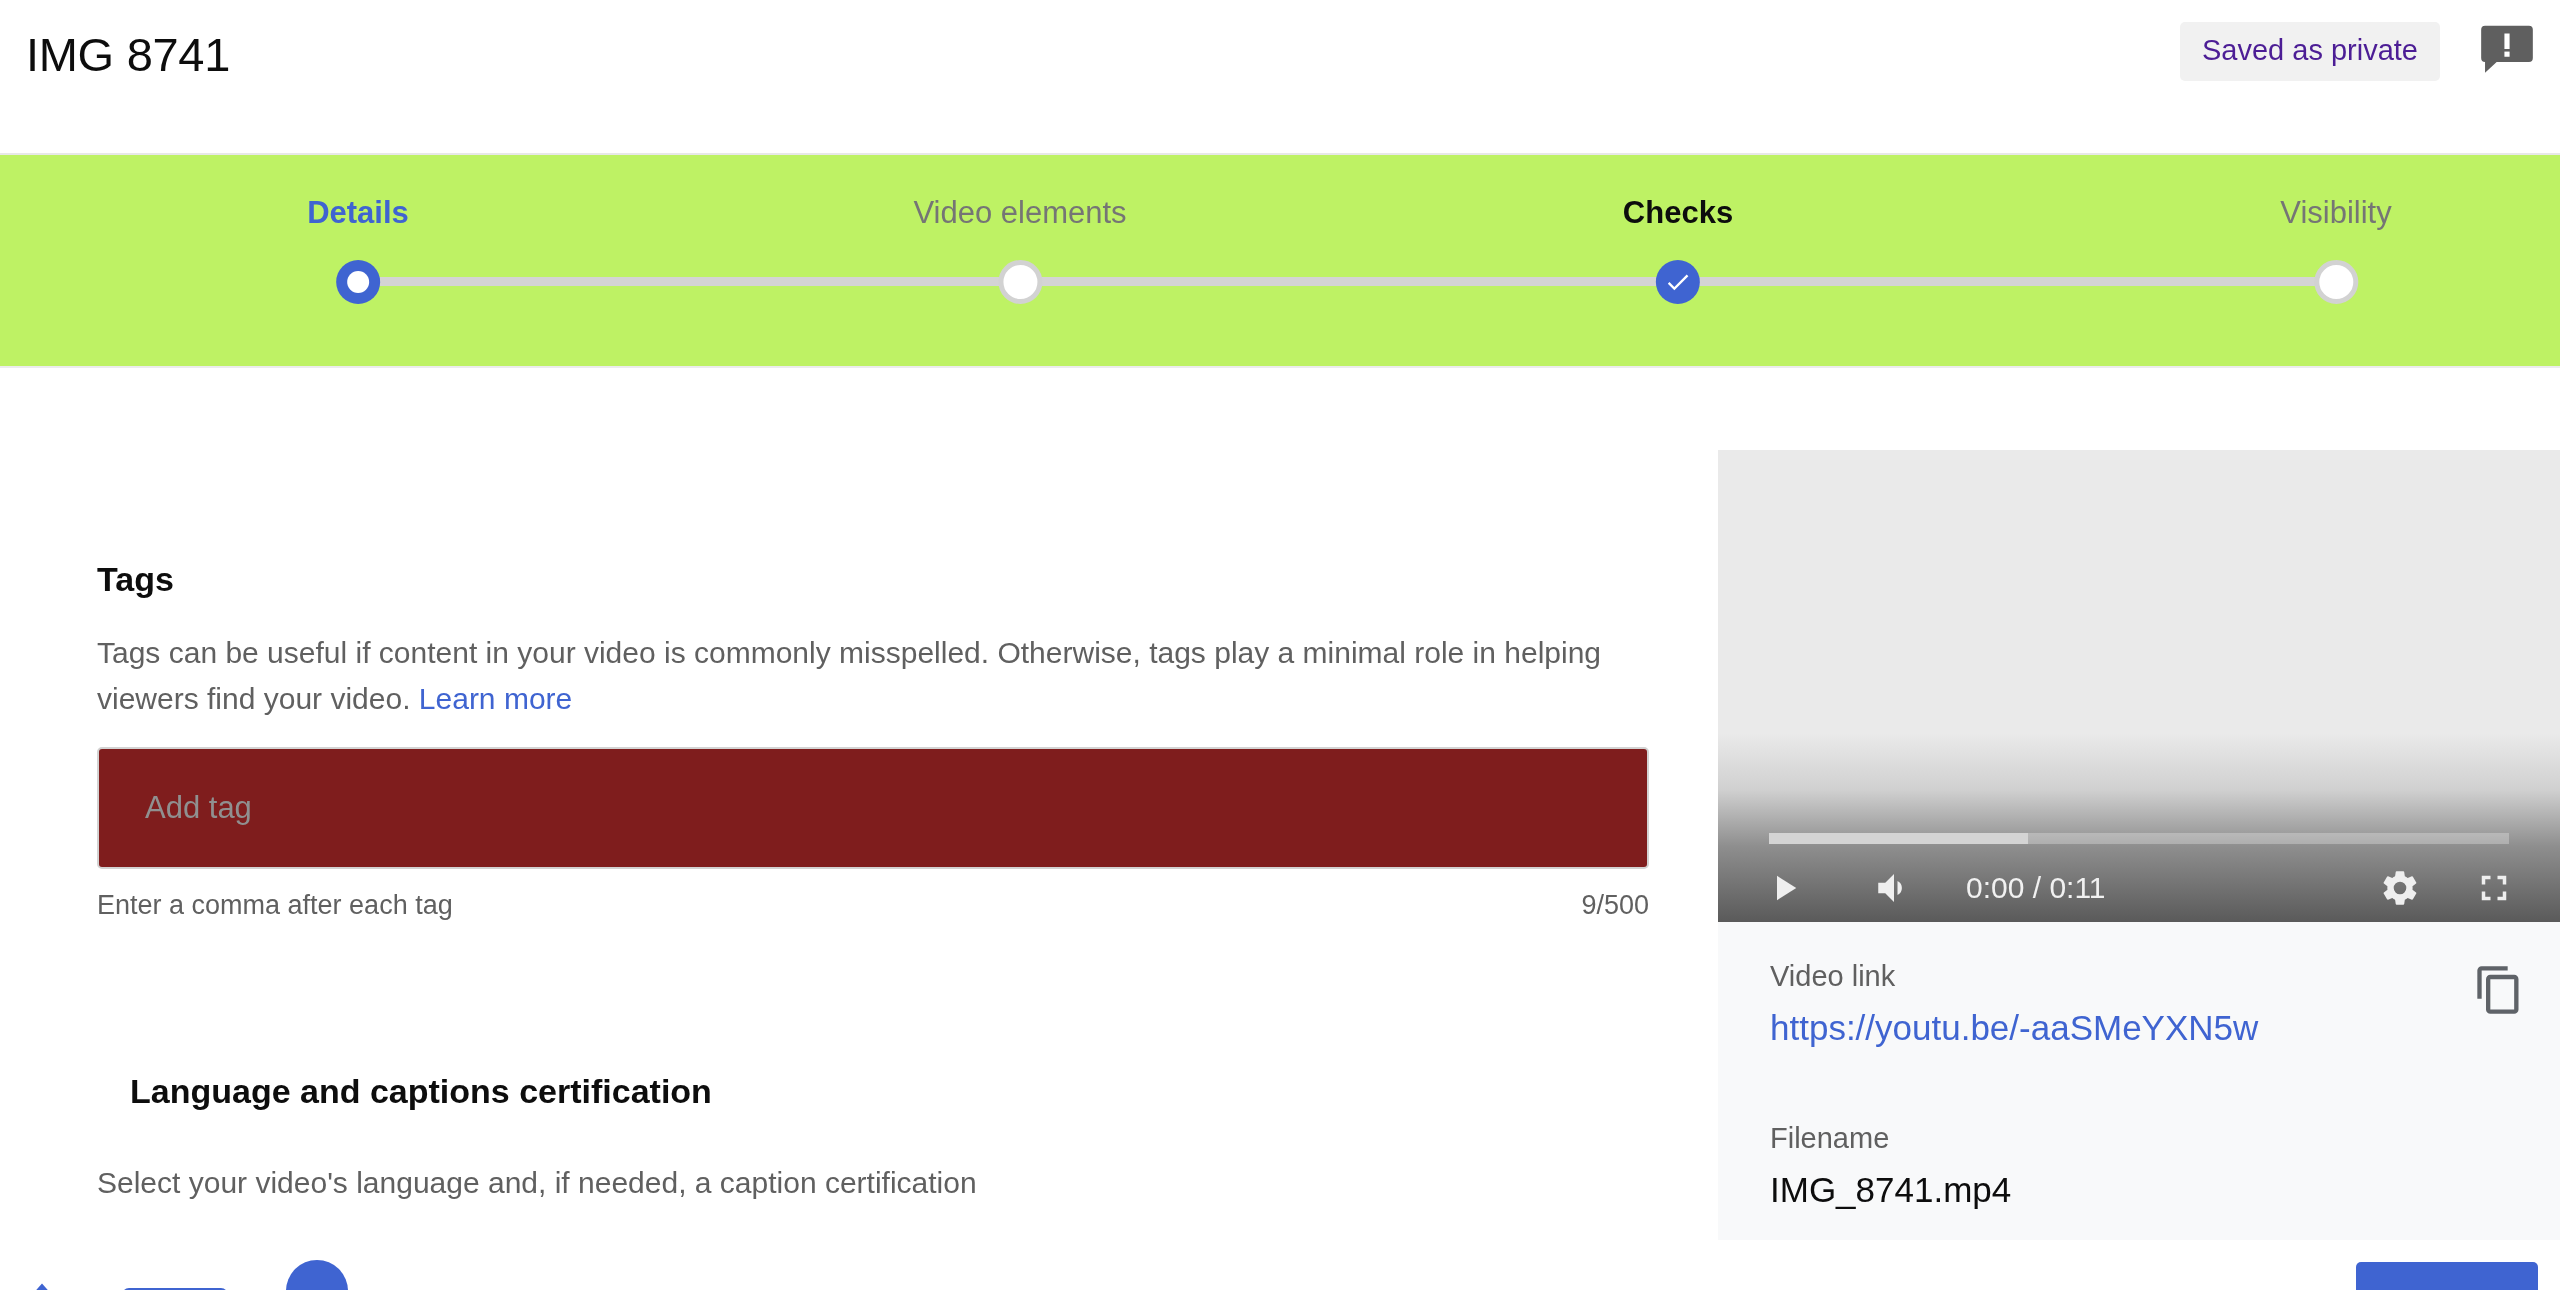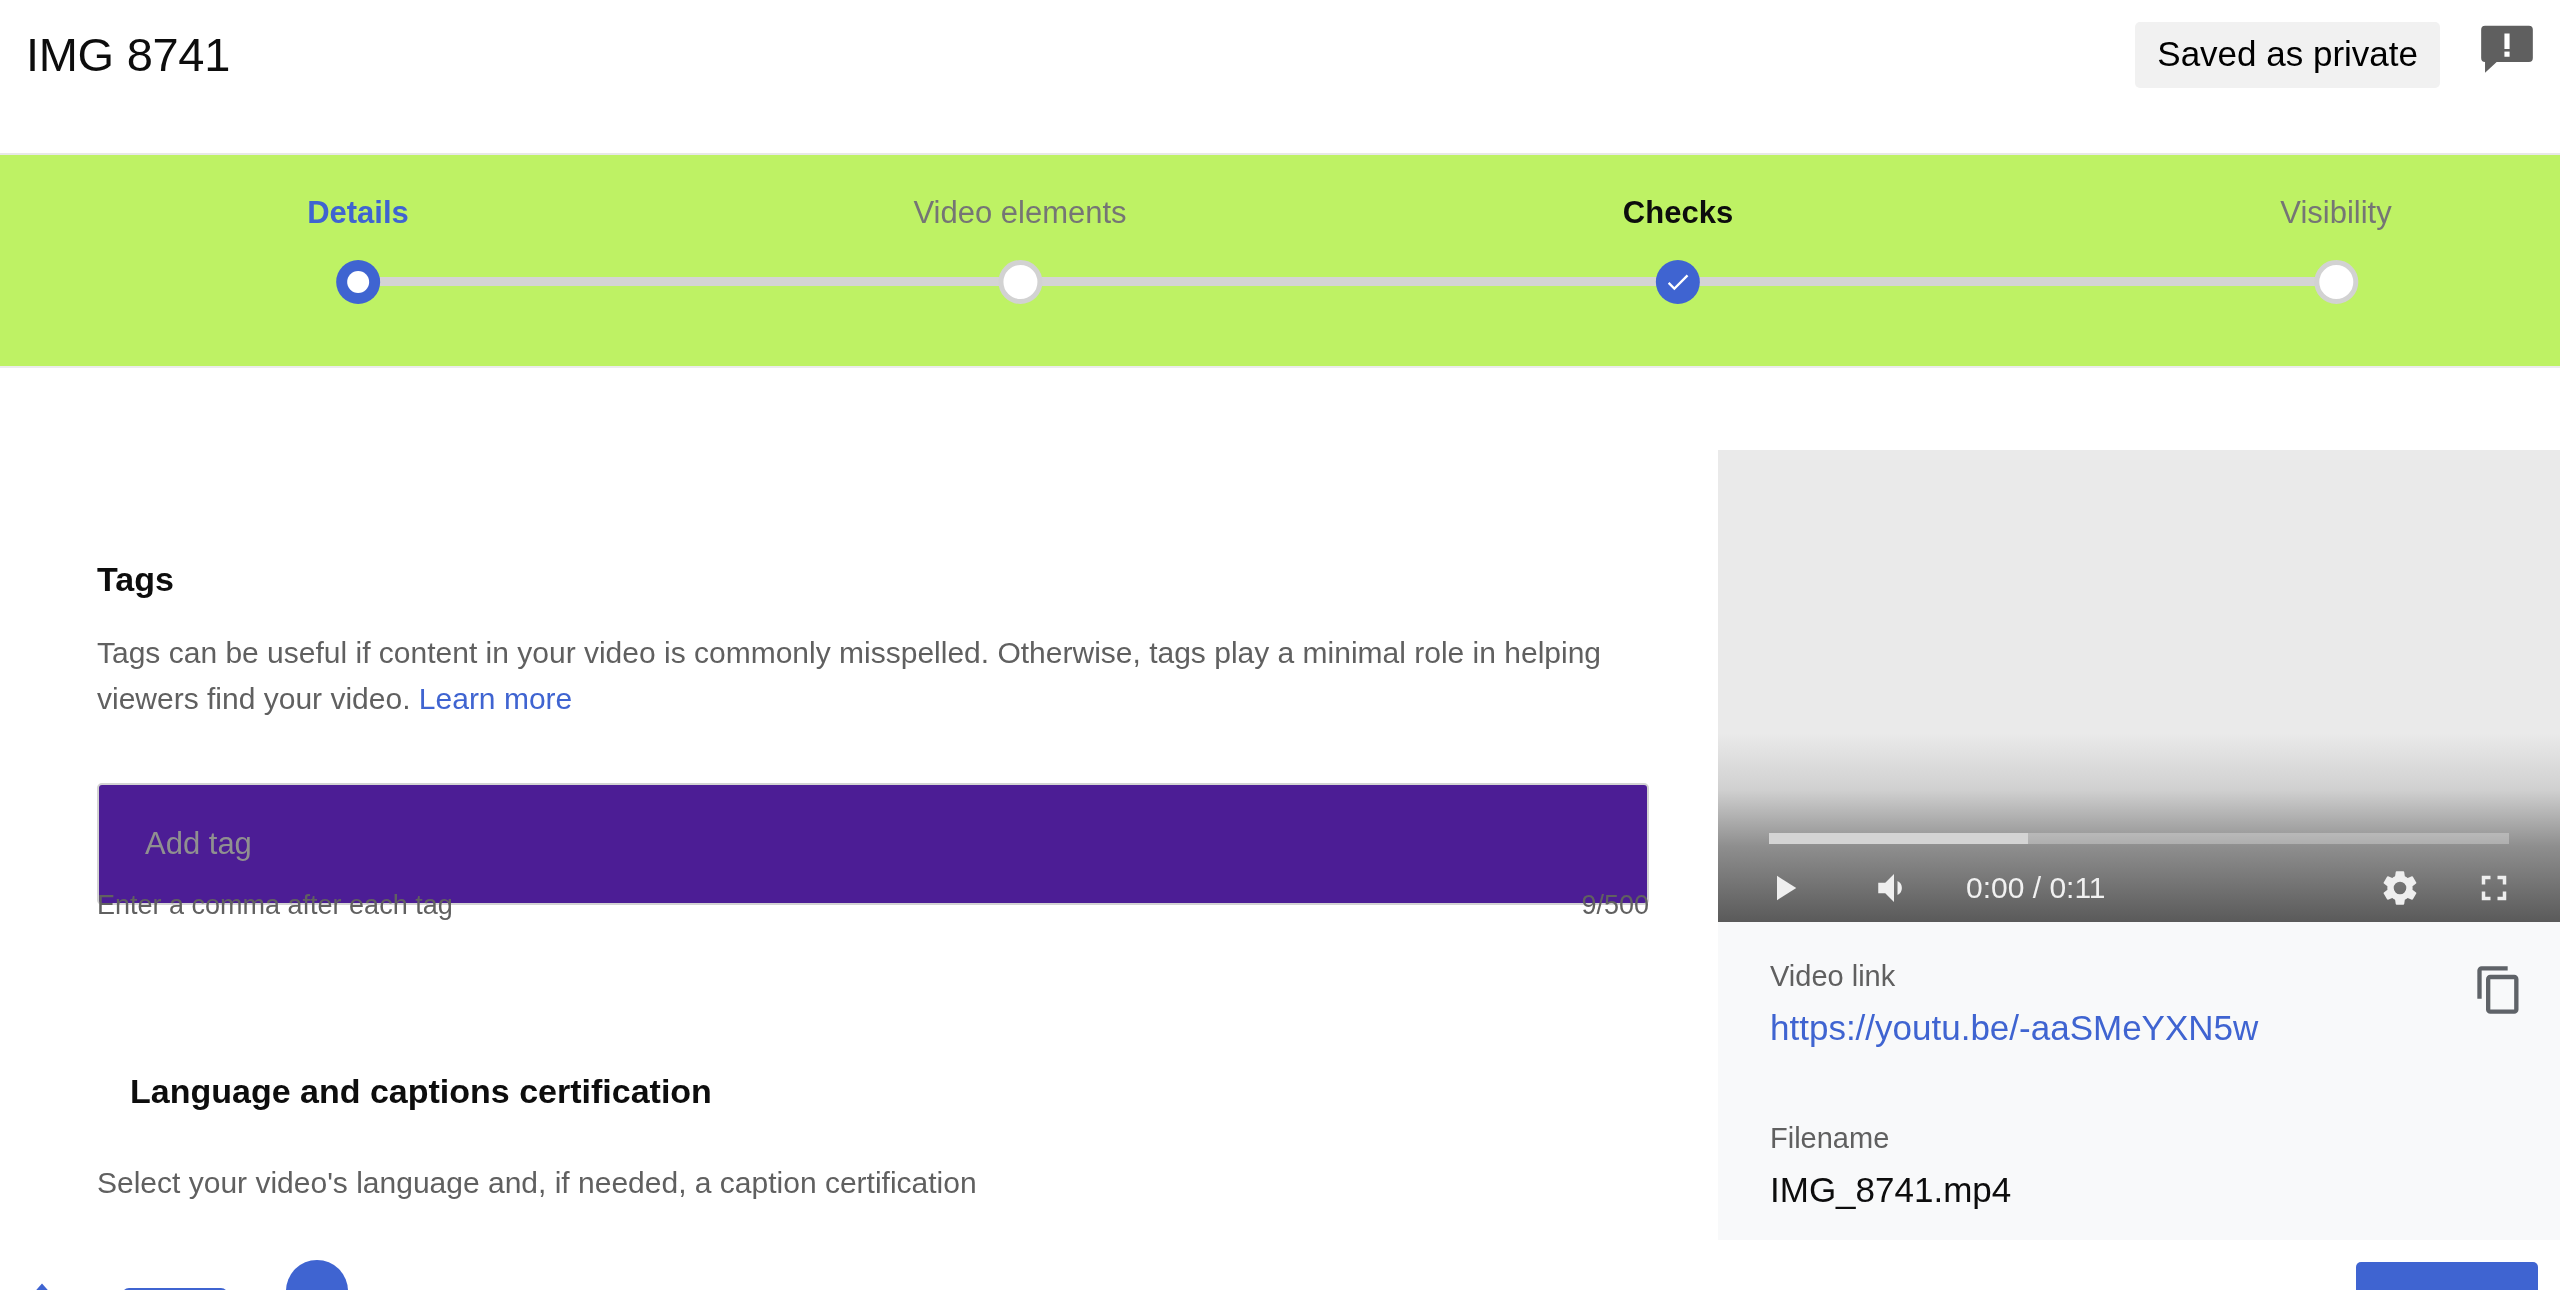--- a/index.html
+++ b/index.html
@@ -19,21 +19,21 @@
   }
   .header-title {
     position: absolute; left: 26px; top: 27px;
     font-size: 47px; font-weight: 400; color: #0d0d0d;
     letter-spacing: -0.3px; white-space: nowrap;
   }
   .saved-chip {
     position: absolute; right: 120px; top: 22px;
     background: #f1f1f1; border-radius: 5px;
     padding: 12px 22px 14px 22px;
-    font-size: 35px; color: #000000; white-space: nowrap;
+    font-size: 29px; color: #4c1d95; white-space: nowrap;
   }
   .feedback-icon {
     position: absolute; right: 22px; top: 18px;
     width: 62px; height: 62px;
   }
 
   
   .stepper {
     position: absolute; top: 155px; left: 0; width: 2560px; height: 213px;
     background: #bef264; border-bottom: 2px solid #ececec;
@@ -90,21 +90,21 @@
   }
   .section-desc {
     position: absolute; left: 97px;
     font-size: 30px; color: #606060; line-height: 1.52; width: 1530px;
   }
   .link-inline { color: #3f64d1; text-decoration: none; }
 
   .tag-input {
     position: absolute; left: 97px; top: 377px;
     width: 1552px; height: 122px;
-    border: 2px solid #d3d3d3; border-radius: 5px; background: #4c1d95; margin-top: 36px;
+    border: 2px solid #d3d3d3; border-radius: 5px; background: #7f1d1d;
   }
   .tag-placeholder {
     position: absolute; left: 46px; top: 50%; transform: translateY(-50%);
     font-size: 31px; color: #909090;
   }
   .tag-hint {
     position: absolute; left: 97px; top: 520px;
     font-size: 27px; color: #606060;
   }
   .tag-counter {

